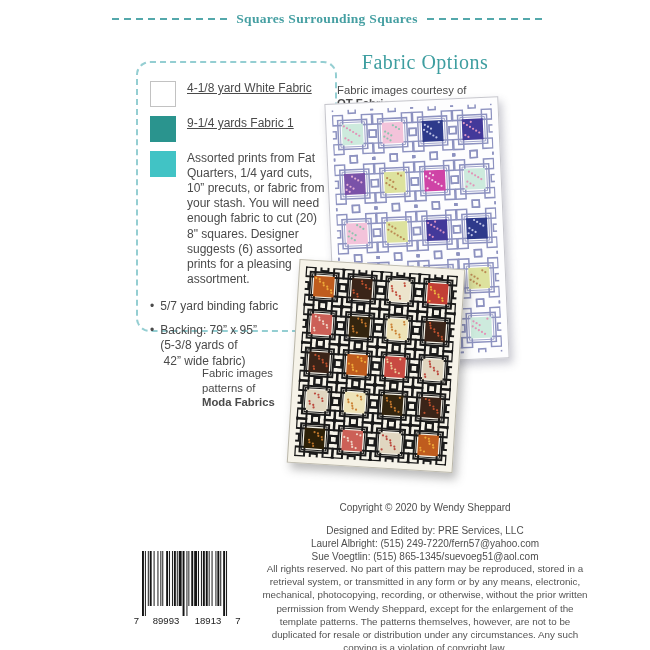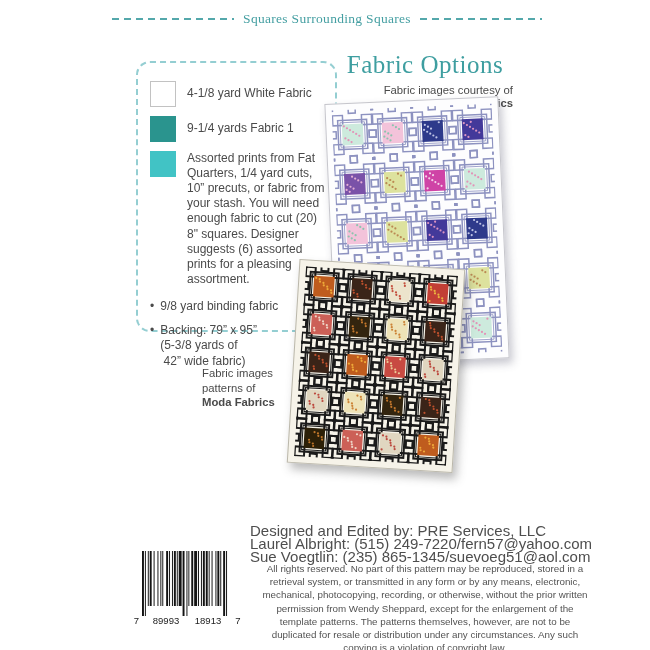--- a/index.html
+++ b/index.html
@@ -1,59 +1,59 @@
 <!DOCTYPE html>
 <html><head>
 <meta charset="utf-8">
 <style>
   html,body{margin:0;padding:0;background:#fff;}
   .page{
     position:relative;width:650px;height:650px;background:#ffffff;overflow:hidden;
     font-family:"Liberation Sans",sans-serif;color:#4a4a4a;
   }
   
-  .header-row{position:absolute;left:112px;top:11px;width:430px;height:16px;display:flex;align-items:center;}
+  .header-row{position:absolute;left:112px;top:11px;width:430px;height:16px;display:flex;align-items:center;font-weight:bold;}
   .dash{flex:1;height:2px;background:repeating-linear-gradient(90deg,#54a8ab 0 7px,transparent 7px 12px);}
   .header-title{font-family:"Liberation Serif",serif;font-size:13.5px;color:#459fa2;padding:0 9px;white-space:nowrap;letter-spacing:0.3px;}
   
   .materials-box{
     position:absolute;left:136px;top:61px;width:201px;height:271px;box-sizing:border-box;
     border:2px dashed #94ced2;border-radius:14px;padding:9px 7px 6px 12px;background:#fff;
   }
   .materials-heading{color:#00a1a4;font-weight:bold;font-size:14px;letter-spacing:0.9px;}
   .mat-row{display:flex;gap:11px;margin-top:9px;}
-  .mat-row.center{align-items:center;}
+  .mat-row.center{text-decoration:underline;}
   .swatch{width:26px;height:26px;flex:0 0 auto;box-sizing:border-box;}
   .mat-label{font-size:12px;line-height:1.26;color:#4a4a4a;}
   .mat-bullets{margin-top:12px;}
   .bullet-row{display:flex;gap:6px;font-size:12px;line-height:1.28;color:#4a4a4a;margin-top:9px;}
   .bullet-dot{flex:0 0 auto;}
   .pre{white-space:pre-wrap;}
   
   .fabric-options-title{
     position:absolute;left:337px;top:51px;width:176px;text-align:center;
-    font-family:"Liberation Serif",serif;font-weight:normal;font-size:25px;color:#3e9ea0;letter-spacing:0.5px;
+    font-family:"Liberation Serif",serif;font-weight:normal;font-size:20px;color:#3e9ea0;letter-spacing:0.5px;
   }
-  .credit-qt{position:absolute;left:337px;top:84px;width:176px;text-align:right;font-size:11.3px;line-height:1.15;color:#4a4a4a;}
+  .credit-qt{position:absolute;left:337px;top:84px;width:176px;text-align:left;font-size:11.3px;line-height:1.15;color:#4a4a4a;}
   .credit-qt .bold, .credit-moda .bold{font-weight:bold;}
   .credit-moda{position:absolute;left:202px;top:366px;width:112px;font-size:11.3px;line-height:1.3;color:#4a4a4a;}
   
   .quilt-photo{position:absolute;box-sizing:border-box;padding:6px;}
   .quilt-photo svg{display:block;width:100%;height:100%;}
   #qt-quilt{
     left:330px;top:100px;width:174px;height:262px;background:#fdfdfe;border:1px solid #c6c6cc;
     transform:rotate(-2.5deg);box-shadow:3px 5px 9px rgba(70,70,95,0.30);z-index:1;
   }
   #moda-quilt{
     left:293px;top:264px;width:166px;height:204px;background:#f6f3e9;border:1px solid #bab7ab;
     transform:rotate(3.6deg);box-shadow:4px 6px 10px rgba(60,60,60,0.35);z-index:2;
   }
   
   .copyright{position:absolute;left:250px;top:502px;width:350px;text-align:center;font-size:10px;color:#4e4e4e;}
-  .credits{position:absolute;left:250px;top:524px;width:350px;text-align:left;font-size:15px;line-height:13px;color:#4e4e4e;}
+  .credits{position:absolute;left:250px;top:524px;width:350px;text-align:center;font-size:10px;line-height:13px;color:#4e4e4e;}
   .legal{position:absolute;left:258px;top:562px;width:334px;text-align:center;font-size:9.8px;line-height:13.2px;color:#535353;}
   
   .barcode{position:absolute;left:131px;top:546px;width:114px;height:88px;background:#fff;}
   .barcode svg{display:block;width:100%;height:100%;}
 </style>
 </head>
 <body>
 
 <div class="page">
 
@@ -76,21 +76,21 @@
     </div>
 
     <div class="mat-row">
       <div class="swatch" style="background: rgb(65, 195, 197); border: 1px solid rgb(65, 195, 197);"></div>
       <div class="mat-label">Assorted prints from Fat Quarters, 1/4 yard cuts, 10” precuts, or fabric from your stash. You will need enough fabric to cut (20) 8" squares. Designer suggests (6) assorted prints for a pleasing assortment.</div>
     </div>
 
     <div class="mat-bullets">
       <div class="bullet-row">
         <span class="bullet-dot">•</span>
-        <span class="mat-label">9/8 yard binding fabric</span>
+        <span class="mat-label">5/7 yard binding fabric</span>
       </div>
       <div class="bullet-row">
         <span class="bullet-dot">•</span>
         <span class="mat-label pre">Backing: 79” x 95”
 (5-3/8 yards of
  42” wide fabric)</span>
       </div>
     </div>
   </div>
 
@@ -1069,24 +1069,25 @@
         <circle cx="133.3" cy="164.3" r="1.1" fill="#f2b03c" opacity="0.9"></circle>
       </svg>
   </div>
 
   <div class="credit-moda">
     <div>Fabric images</div>
     <div>patterns of</div>
     <div class="bold">Moda Fabrics</div>
   </div>
 
+  <div class="copyright">Copyright © 2020 by Wendy Sheppard</div>
   <div class="credits">
     <div>Designed and Edited by: PRE Services, LLC</div>
     <div>Laurel Albright: (515) 249-7220/fern57@yahoo.com</div>
-    <div>Sue Voegtlin: (235) 865-1345/suevoeg51@aol.com</div>
+    <div>Sue Voegtlin: (515) 865-1345/suevoeg51@aol.com</div>
   </div>
   <div class="legal">All rights reserved. No part of this pattern may be reproduced, stored in a retrieval system, or transmitted in any form or by any means, electronic, mechanical, photocopying, recording, or otherwise, without the prior written permission from Wendy Sheppard, except for the enlargement of the template patterns. The patterns themselves, however, are not to be duplicated for resale or distribution under any circumstances. Any such copying is a violation of copyright law.</div>
 
   <div class="barcode">
     <svg id="barcode-svg" viewBox="0 0 114 88" xmlns="http://www.w3.org/2000/svg">
         <rect x="11.00" y="5" width="1.93" height="65" fill="#131313"></rect>
         <rect x="13.90" y="5" width="0.97" height="65" fill="#131313"></rect>
         <rect x="16.80" y="5" width="0.97" height="55" fill="#131313"></rect>
         <rect x="18.73" y="5" width="1.93" height="55" fill="#131313"></rect>
         <rect x="22.60" y="5" width="0.97" height="55" fill="#131313"></rect>

